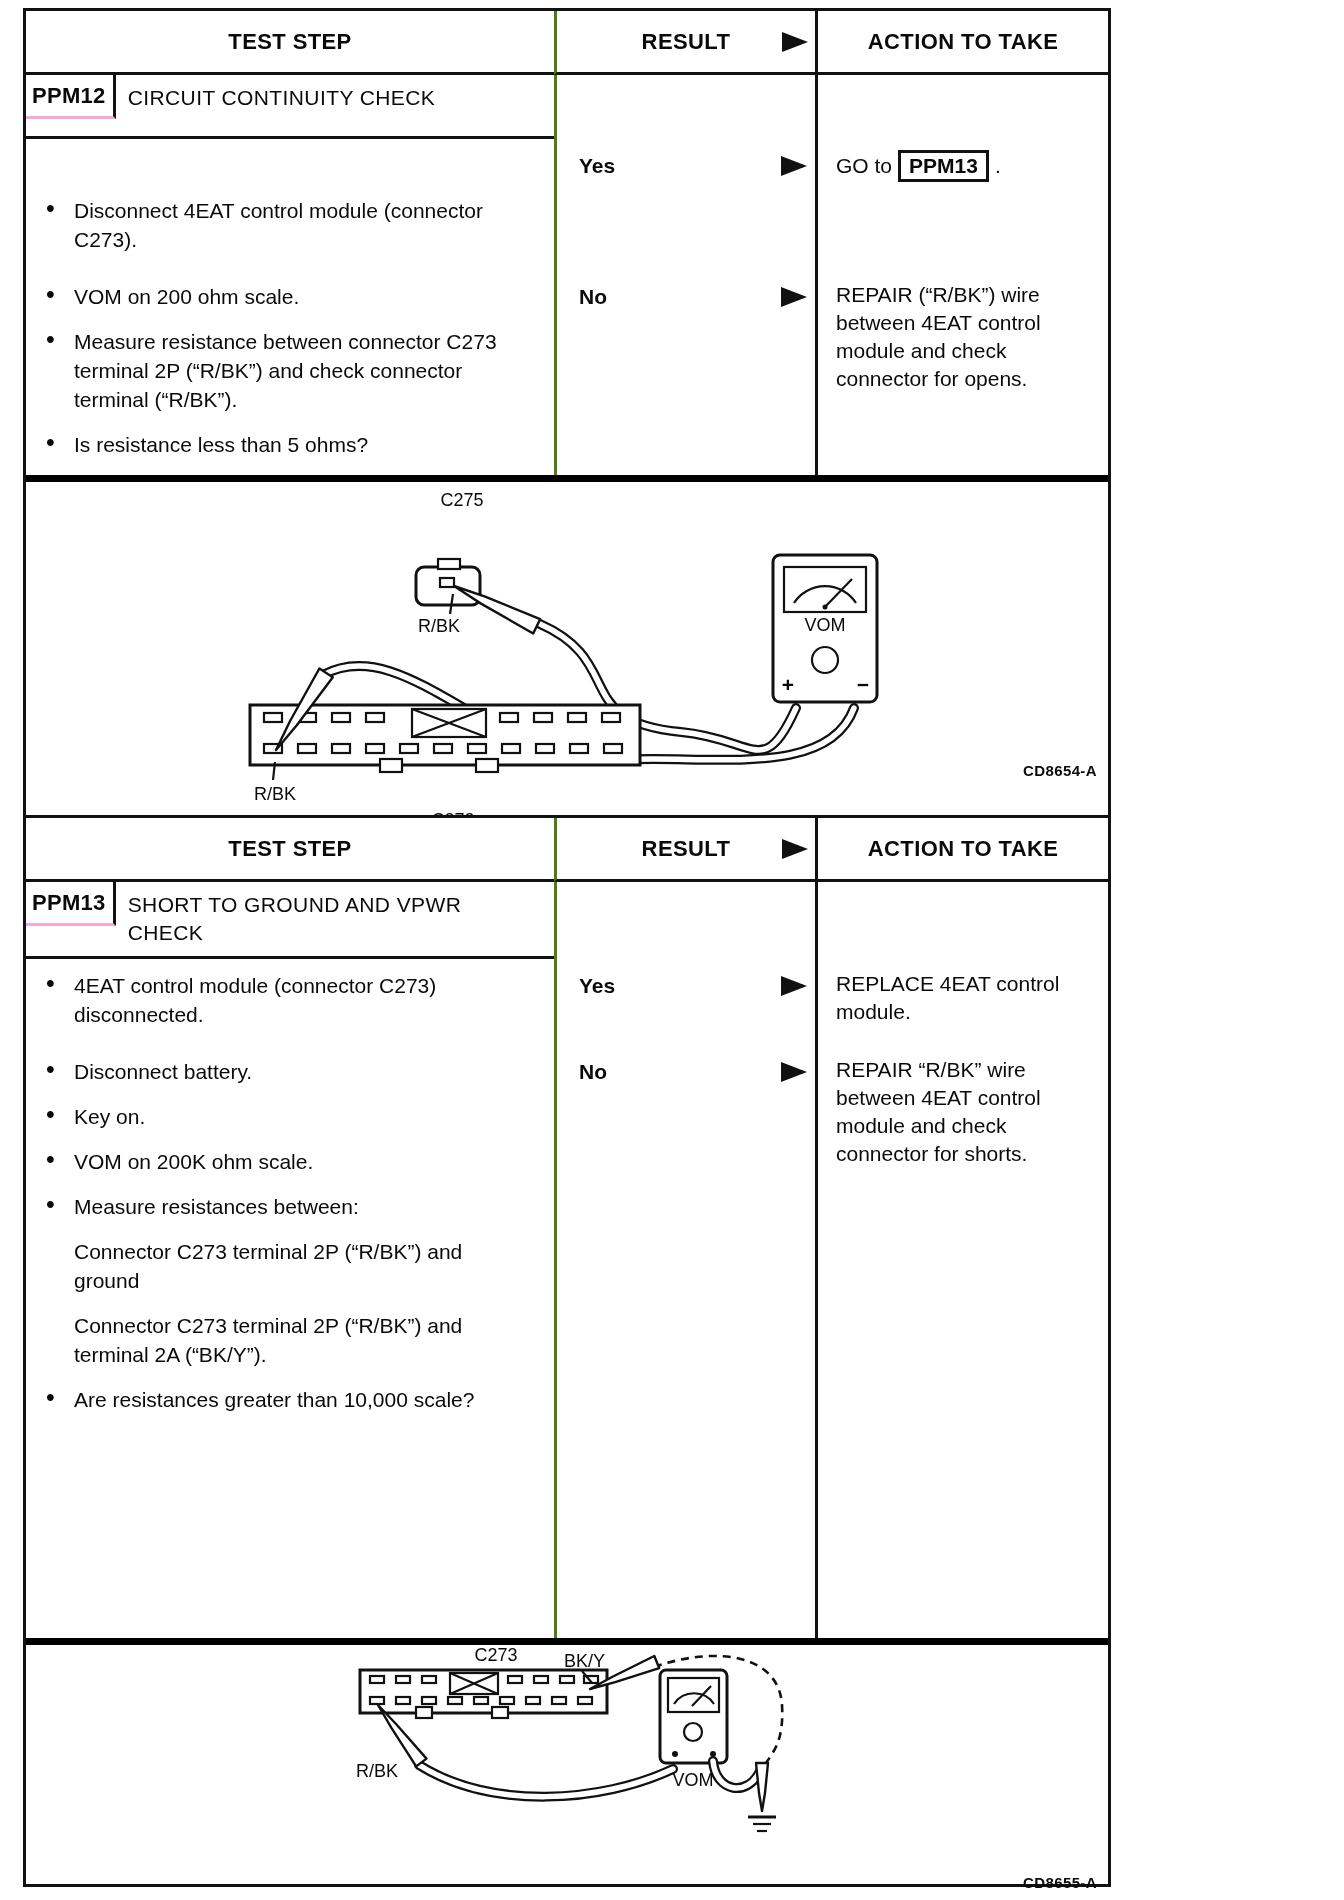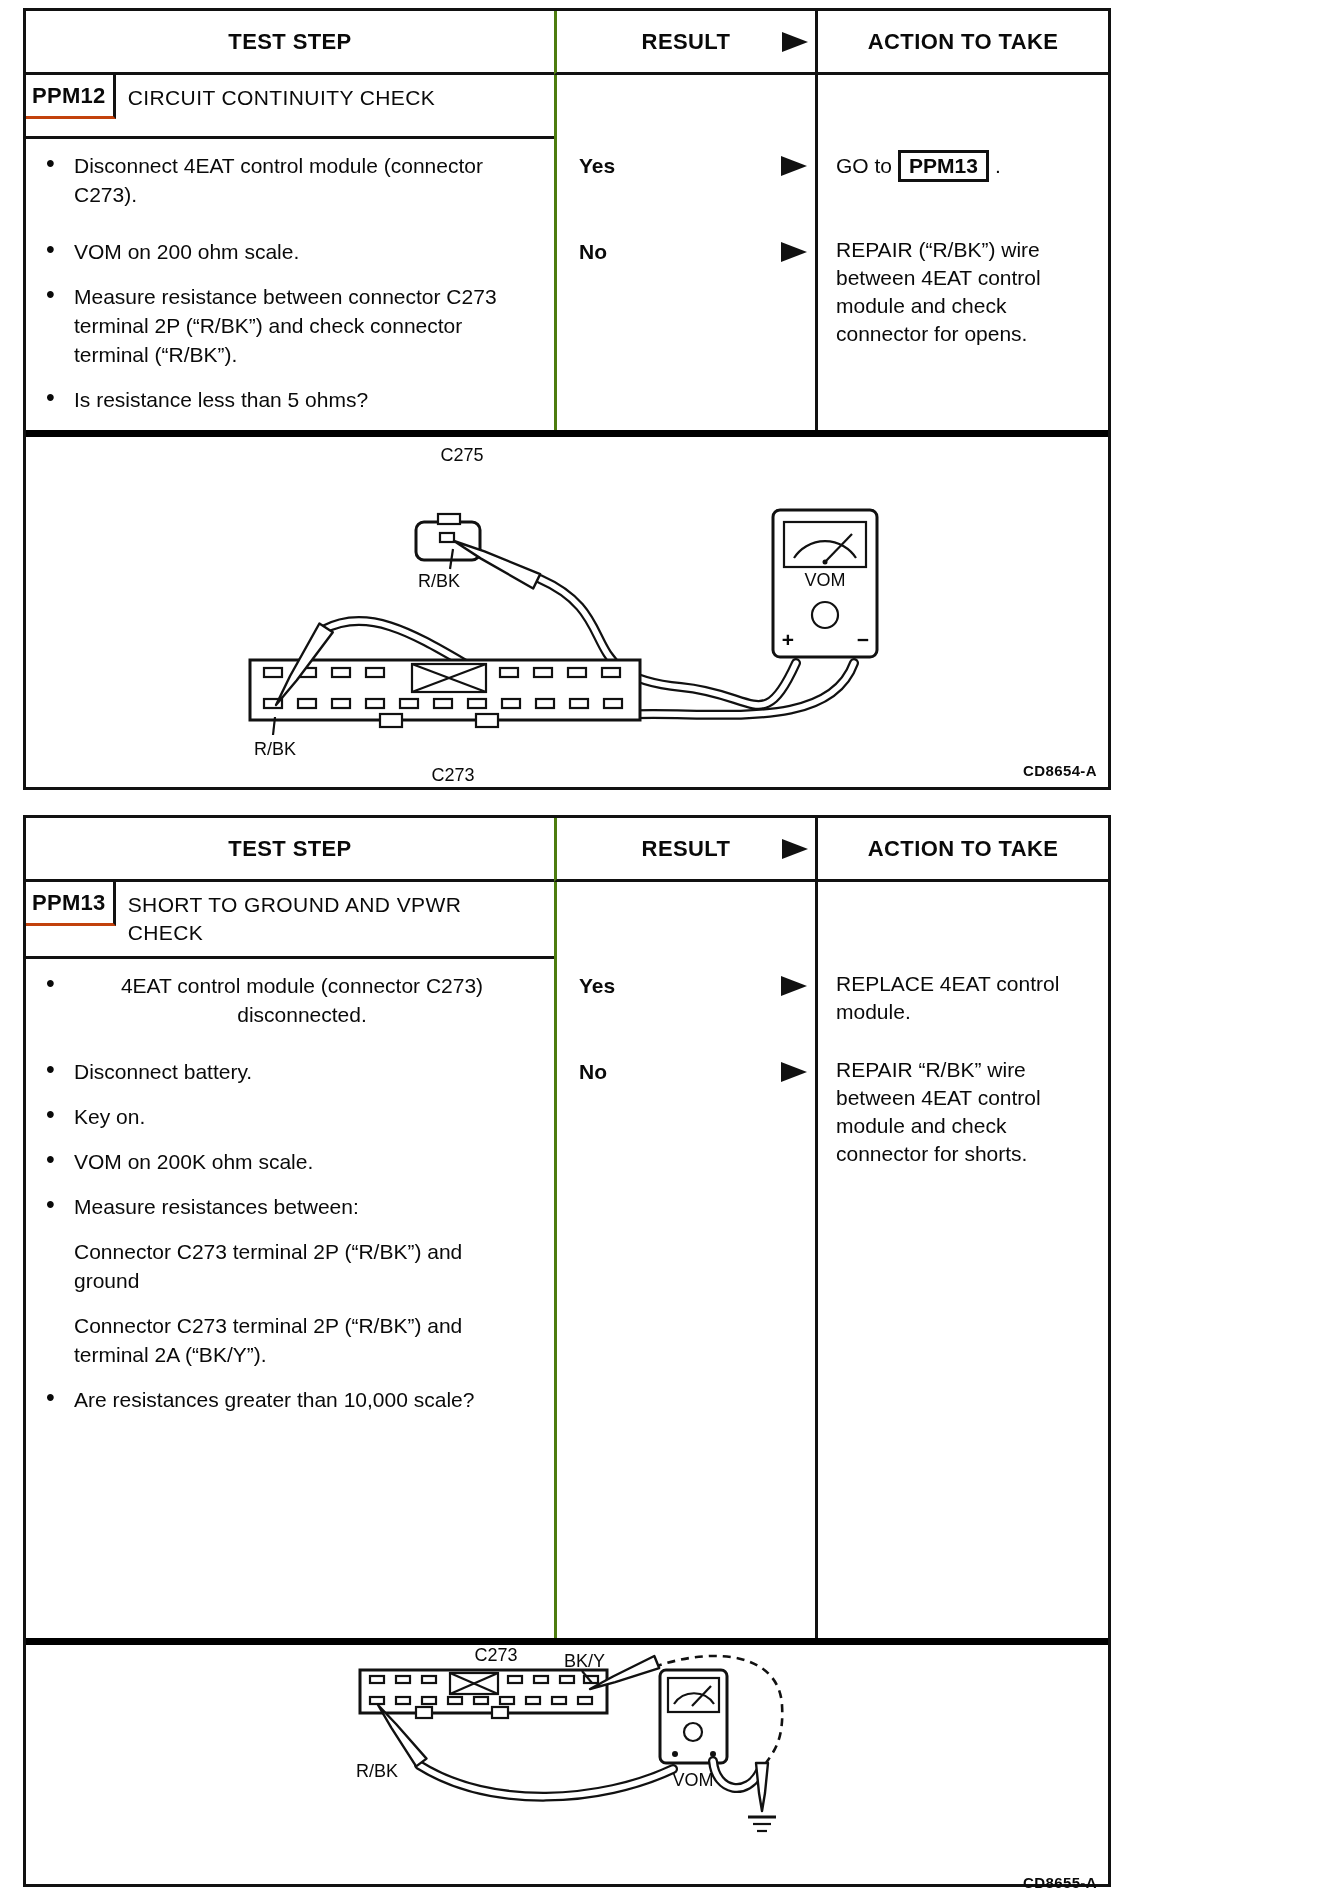--- a/index.html
+++ b/index.html
@@ -31,31 +31,31 @@
     display: inline-block; width: 0; height: 0;
     border-top: 10px solid transparent; border-bottom: 10px solid transparent;
     border-left: 26px solid #111;
   }
   .hdr-arrow { position: absolute; right: 7px; top: 50%; transform: translateY(-50%); }
 
   .cell { min-height: 10px; }
 
   .title-cell { border-bottom: 3px solid #111; display: flex; align-items: flex-start; }
   .ppm-box {
-    border-right: 3px solid #111; border-bottom: 3px solid #c2410c;
+    border-right: 3px solid #111; border-bottom: 3px solid #f9a8d4;
     font-weight: bold; font-size: 22px; padding: 8px 7px 7px 6px; letter-spacing: 0.3px;
   }
   .title-text { font-size: 21px; padding: 9px 12px; max-width: 360px; line-height: 28px; letter-spacing: 0.4px; }
   .t1-title { min-height: 64px; }
   .t2-title { min-height: 72px; }
 
   .steps-cell { padding: 12px 24px 0 0; }
-  .t1-rowA { min-height: 70px; }
+  .t1-rowA { min-height: 70px; margin-top: 45px; }
   .t1-rowB { min-height: 160px; }
-  .t2-rowA { min-height: 72px; text-align: center; }
+  .t2-rowA { min-height: 72px; }
   .t2-rowB { min-height: 593px; }
 
   .step {
     position: relative; padding-left: 48px; margin-bottom: 16px;
     font-size: 21px; line-height: 29px;
   }
   .step.bulleted::before {
     content: "\2022"; position: absolute; left: 20px; top: -2px; font-size: 25px;
   }
 

